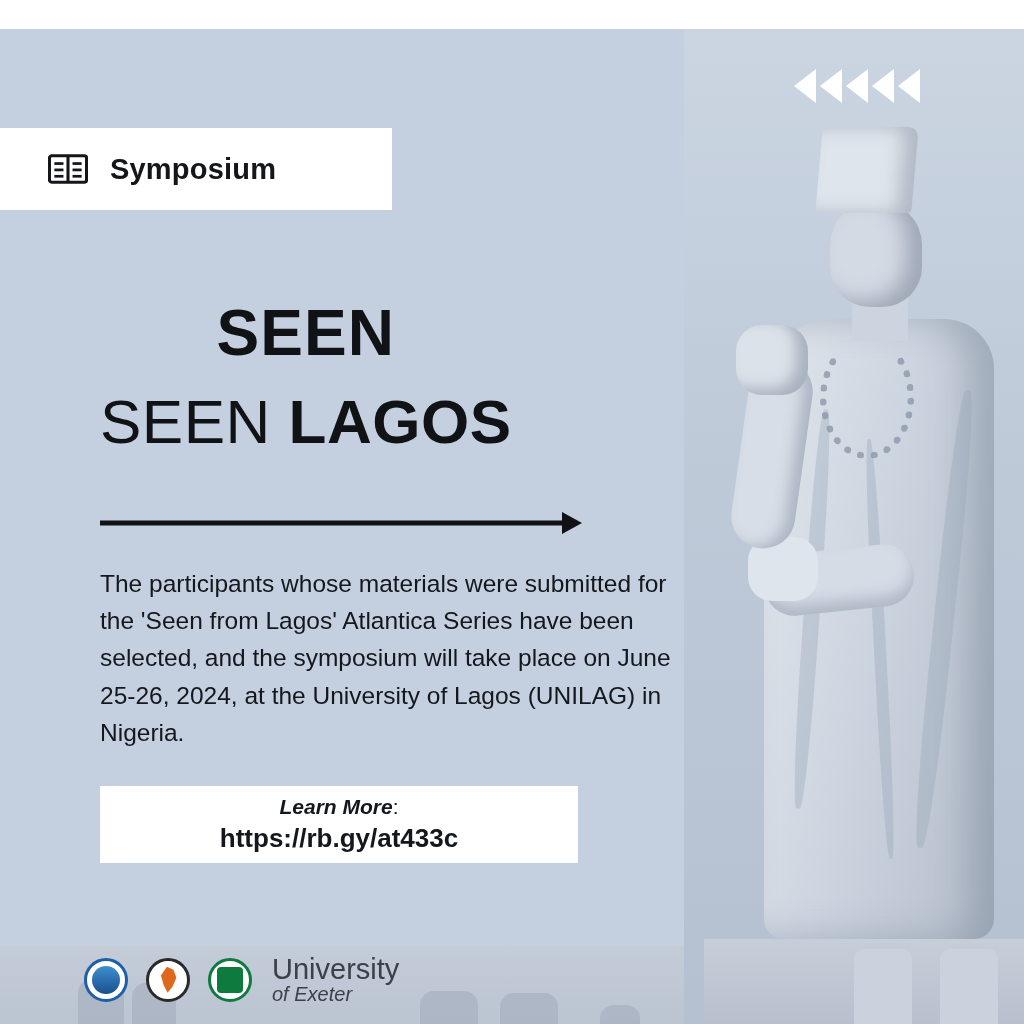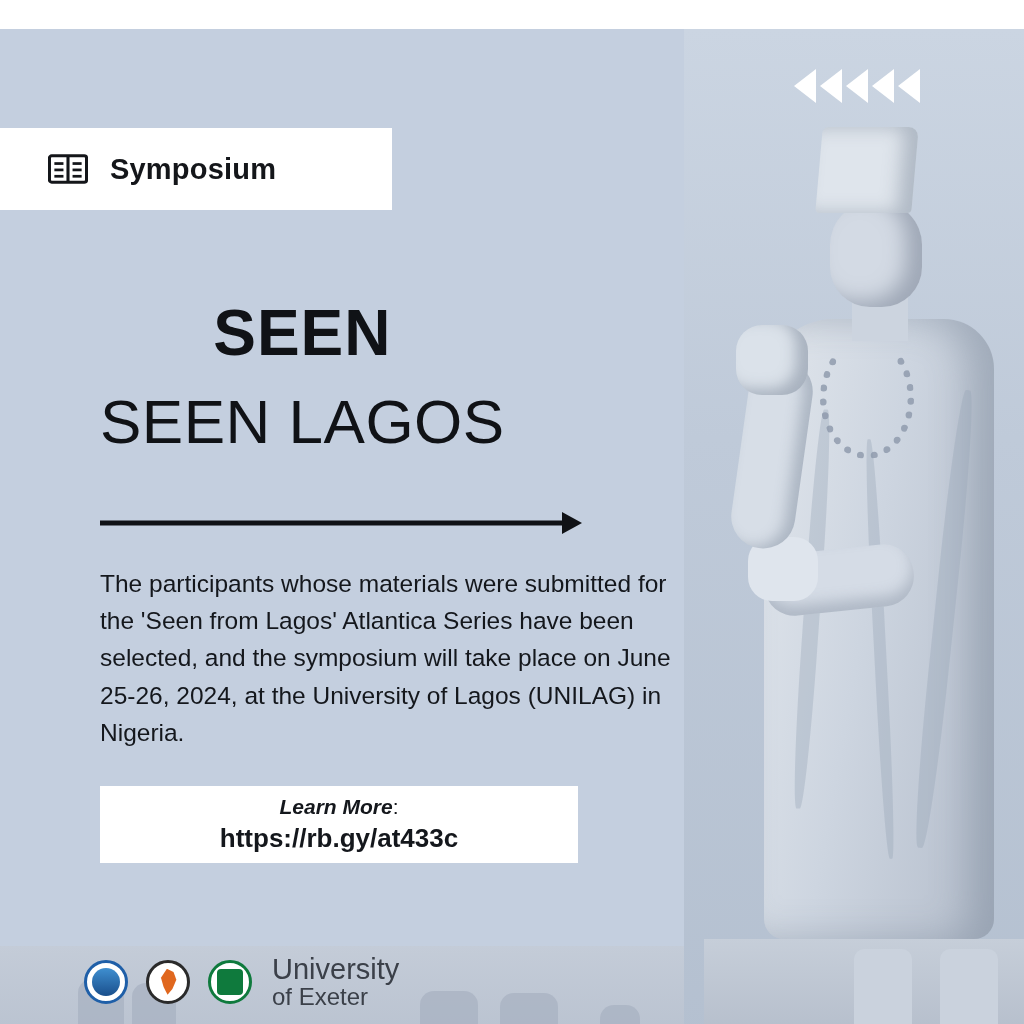--- a/index.html
+++ b/index.html
@@ -243,21 +243,21 @@
     line-height: 1;
     text-align: center;
   }
   .headline .l2 {
     margin-top: 26px;
     font-size: 62px;
     line-height: 1;
     letter-spacing: .5px;
   }
   .headline .l2 .light { font-weight: 300; }
-  .headline .l2 .bold { font-weight: 400; }
+  .headline .l2 .bold { font-weight: 700; }
   
   .rule {
     position: absolute;
     left: 100px;
     top: 480px;
     width: 482px;
     height: 28px;
   }
   
   .body-copy {
@@ -339,21 +339,21 @@
   .logo-3 .inner {
     width: 26px; height: 26px; border-radius: 4px;
     background: #0f7a3d;
   }
   .exeter-text {
     margin-left: 2px;
     line-height: 1.05;
     color: #3b4049;
   }
   .exeter-text .t1 { font-size: 29px; }
-  .exeter-text .t2 { font-size: 24px; }
+  .exeter-text .t2 { font-size: 20px; font-style: italic; }
 </style>
 </head>
 <body>
 
 <div class="poster">
 
   <div class="photo-layer">
     <div class="feet-strip">
       <div class="foot f1"></div>
       <div class="foot f2"></div>

